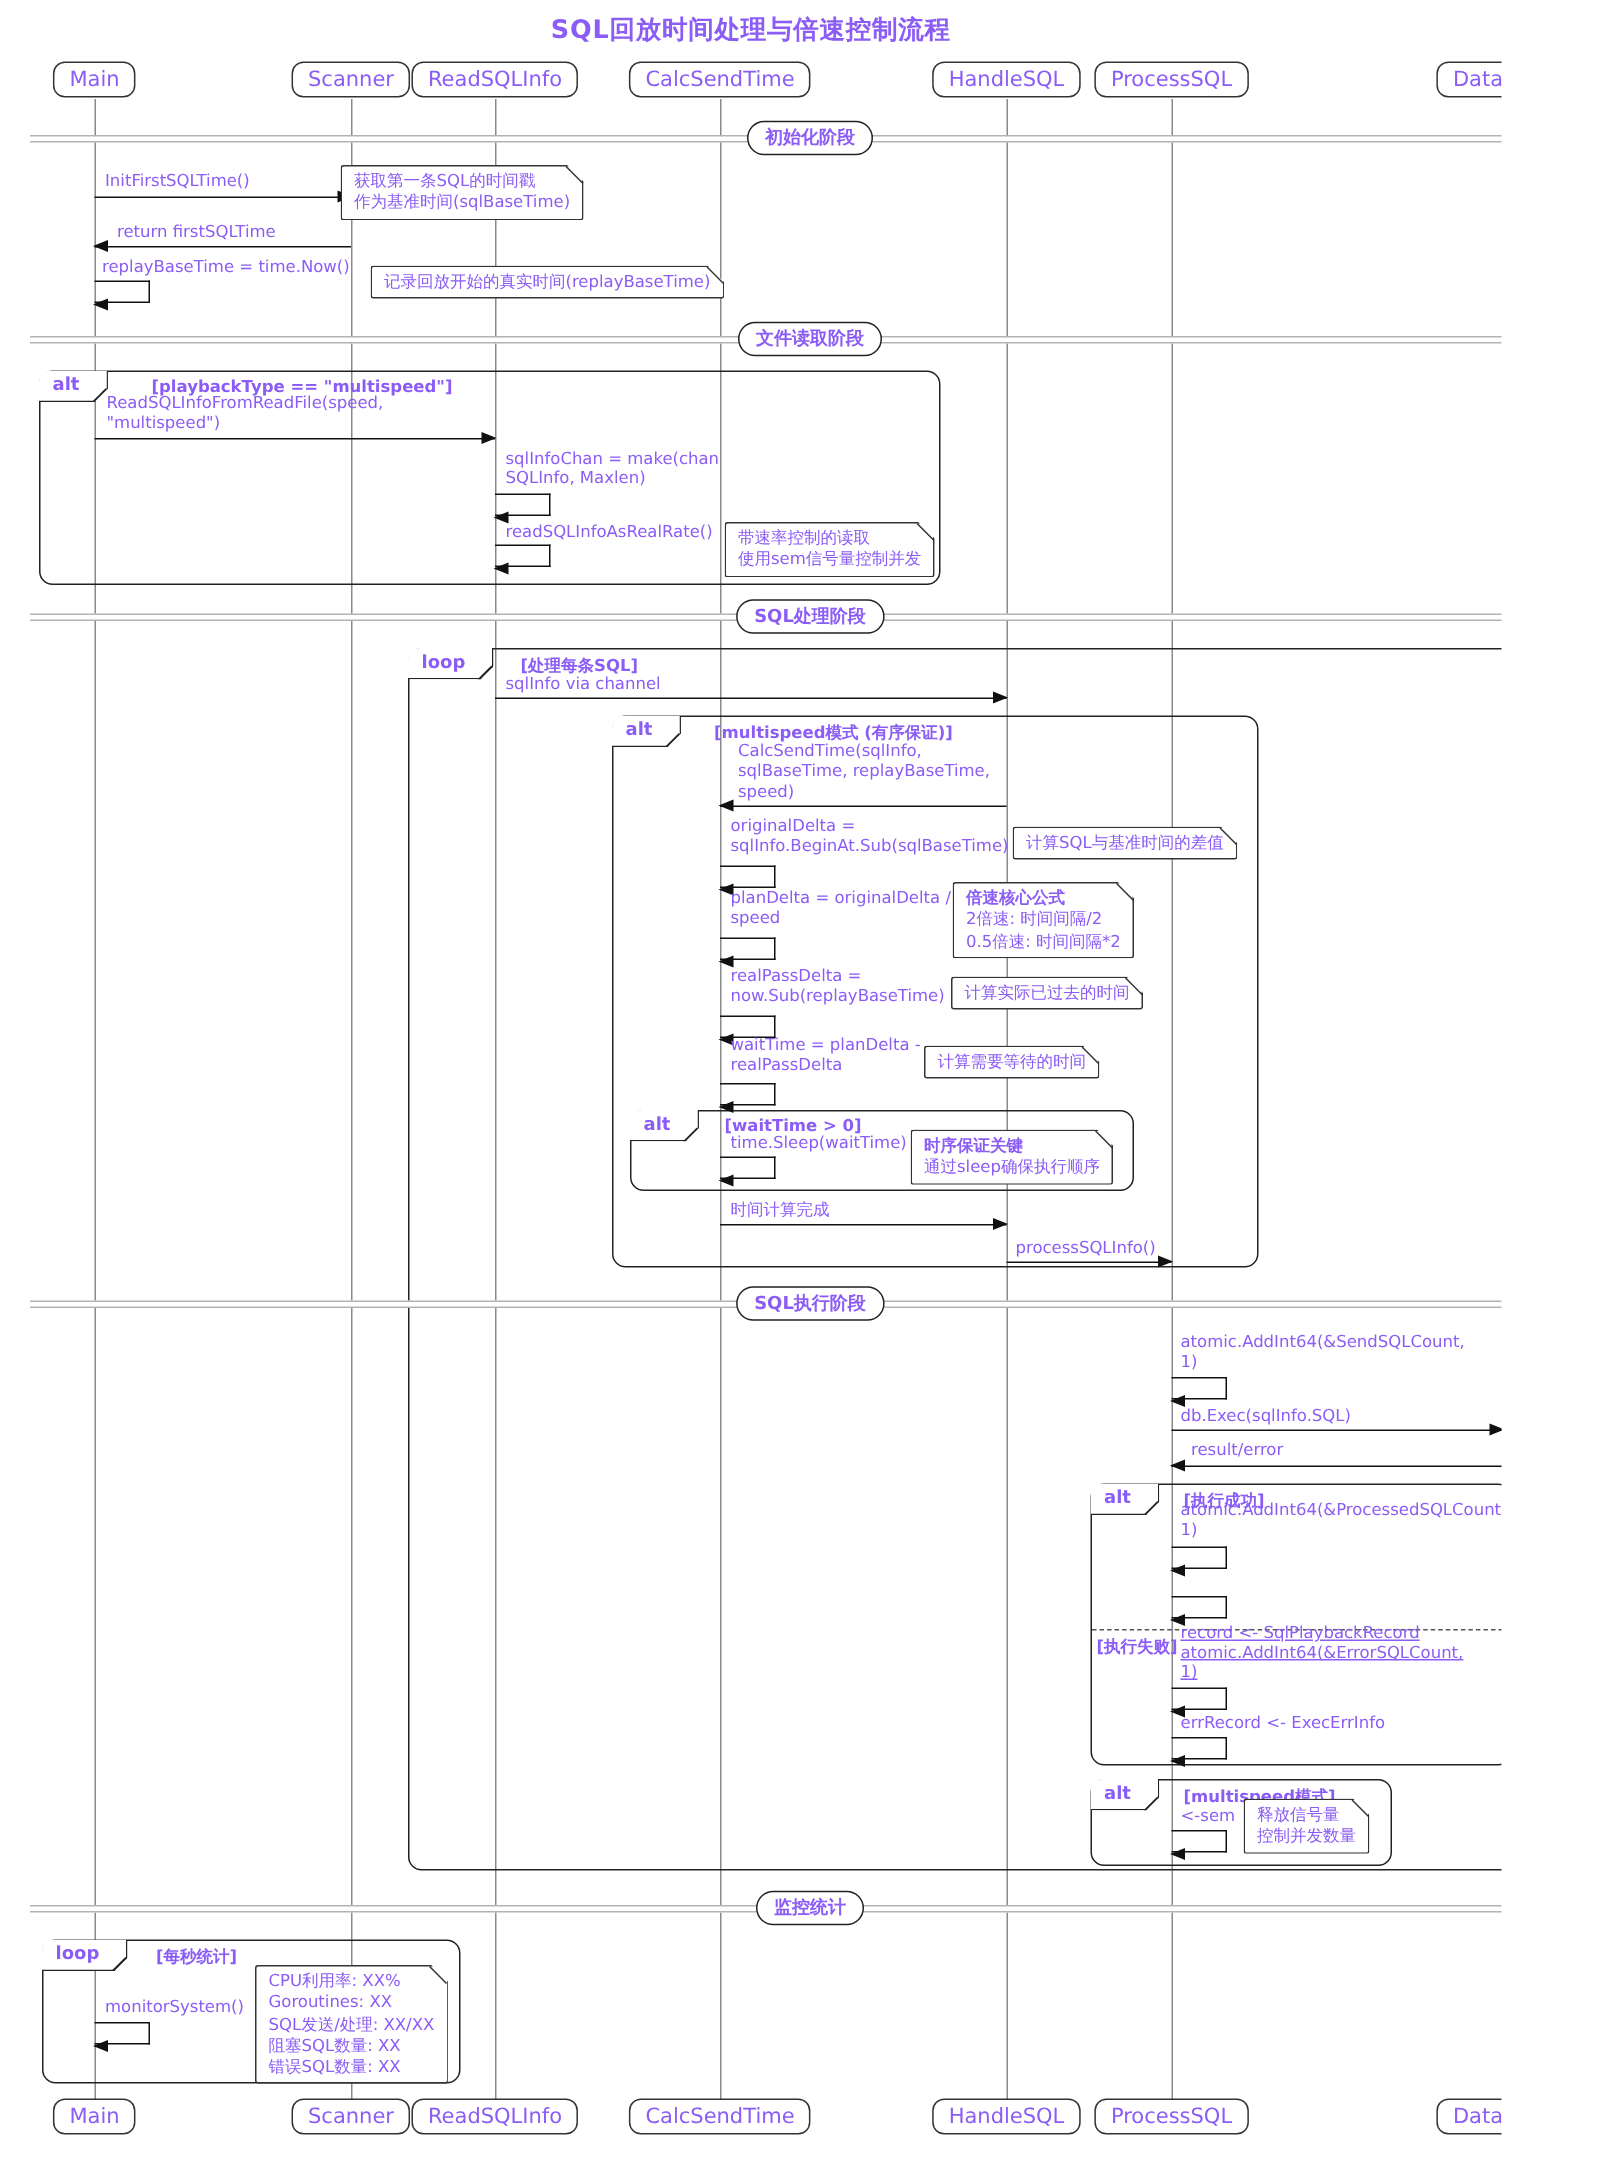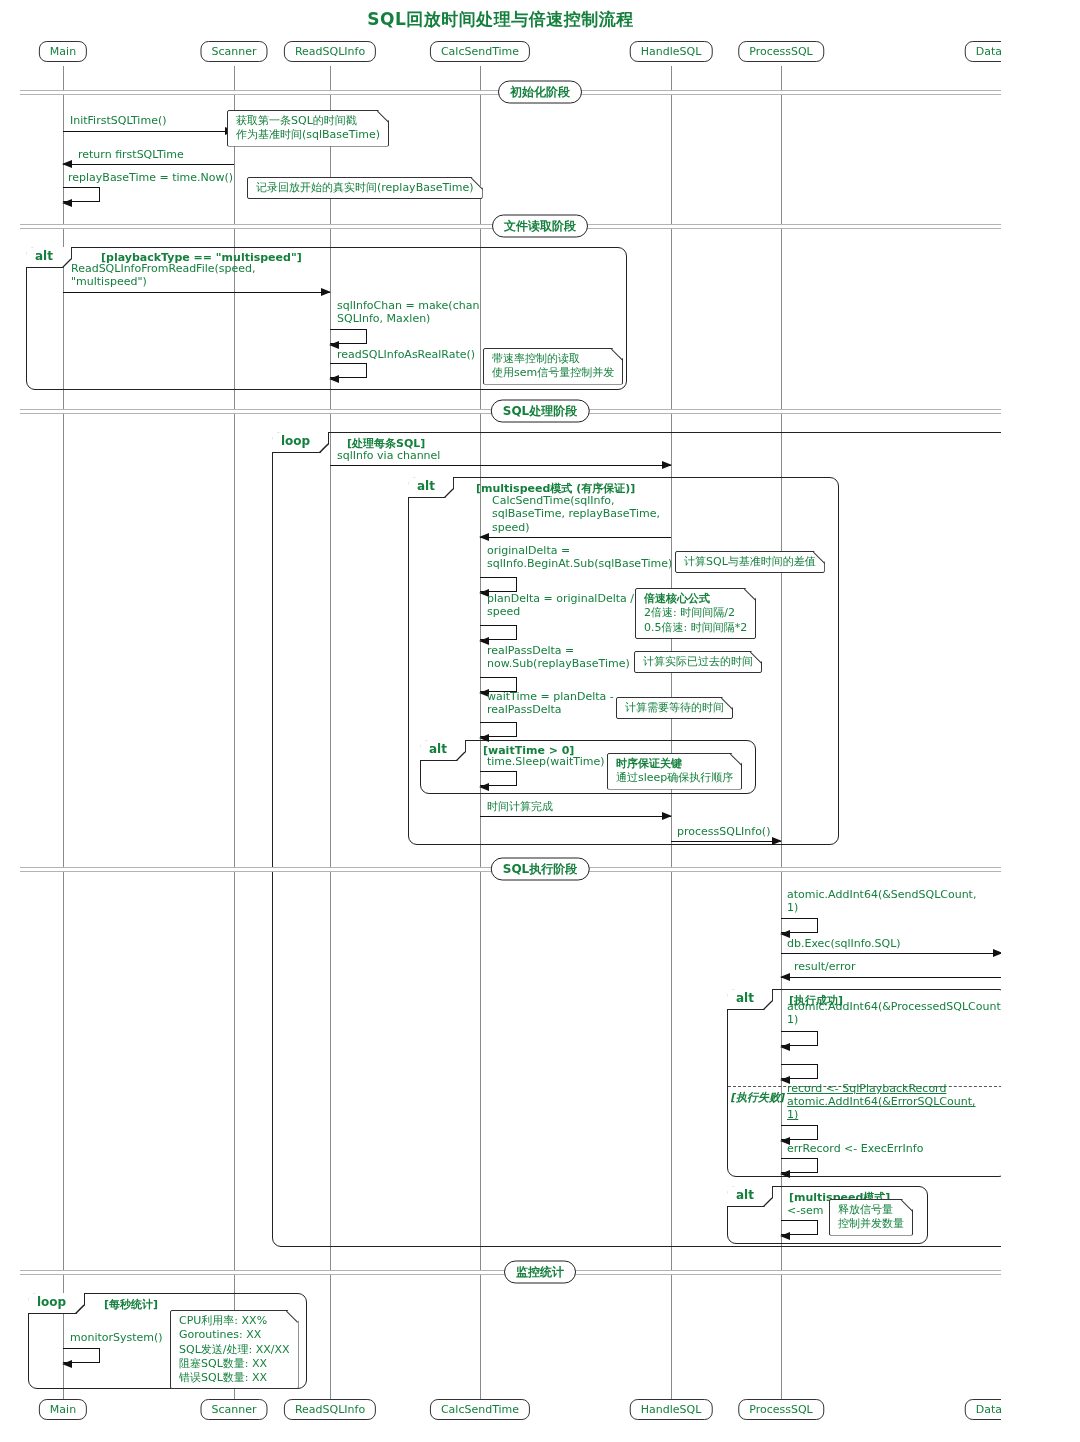--- a/index.html
+++ b/index.html
@@ -1,22 +1,22 @@
 <!DOCTYPE html>
 <html><head>
 <meta charset="utf-8">
 <style>
   html,body{margin:0;padding:0;background:#fff;}
   .diagram{position:relative;width:1001px;height:1442px;background:#fff;overflow:hidden;
-           font-family:"DejaVu Sans","Liberation Sans",sans-serif;color:#15803d;}
+           font-family:"DejaVu Sans","Liberation Sans",sans-serif;color:#8b5cf6;}
   .title{position:absolute;left:0;top:8px;width:100%;text-align:center;
          font-size:17px;font-weight:bold;letter-spacing:.5px;}
   .lifeline{position:absolute;width:0;border-left:1.3px solid #8a8a8a;top:66px;height:1334px;}
   .pbox{position:absolute;transform:translateX(-50%);background:#fff;border:1.4px solid #333;
-        border-radius:8px;padding:3px 10px;font-size:11px;white-space:nowrap;z-index:6;}
+        border-radius:8px;padding:3px 10px;font-size:14px;white-space:nowrap;z-index:6;}
   .divband{position:absolute;left:20px;width:1040px;height:3px;background:#fff;
            border-top:1.4px solid #b3b3b3;border-bottom:1.4px solid #b3b3b3;z-index:4;}
   .divlabel{position:absolute;left:540px;transform:translate(-50%,-50%);background:#fff;
             border:1.4px solid #222;border-radius:12px;padding:2px 11px;font-size:12px;
             font-weight:bold;white-space:nowrap;z-index:5;}
   .frame{position:absolute;border:1.5px solid #222;border-radius:9px;z-index:2;}
   .tab{position:absolute;top:-1px;left:-1px;background:#fff;font-weight:bold;font-size:12px;
        line-height:1;padding:3px 18px 5px 9px;border-right:1.5px solid #222;
        border-bottom:1.5px solid #222;border-top-left-radius:8px;
        clip-path:polygon(0 0,100% 0,100% calc(100% - 9px),calc(100% - 9px) 100%,0 100%);}
@@ -163,21 +163,21 @@
   <div class="mlabel" style="left:787px;top:937px;">db.Exec(sqlInfo.SQL)</div>
   <div class="arrow r" style="left:781px;top:953px;width:221px;"></div>
 
   <div class="mlabel" style="left:794px;top:960px;">result/error</div>
   <div class="arrow l" style="left:781px;top:977px;width:221px;"></div>
 
   <div class="frame" style="left:727px;top:989px;width:279px;height:186px;">
     <div class="tab">alt</div>
     <div class="cond" style="left:61px;top:3px;">[执行成功]</div>
     <div class="altsep" style="top:96px;"></div>
-    <div class="cond" style="left:3px;top:100px;font-style:italic;">[执行失败]</div>
+    <div class="cond" style="left:3px;top:100px;">[执行失败]</div>
   </div>
 
   <div class="mlabel" style="left:787px;top:1000px;">atomic.AddInt64(&amp;ProcessedSQLCount,
 1)</div>
   <div class="self" style="left:781px;top:1031px;"></div>
 
   <div class="mlabel" style="left:787px;top:1082px;text-decoration:underline;">record &lt;- SqlPlaybackRecord</div>
   <div class="self" style="left:781px;top:1064px;"></div>
 
   <div class="mlabel" style="left:787px;top:1095px;text-decoration:underline;">atomic.AddInt64(&amp;ErrorSQLCount,

